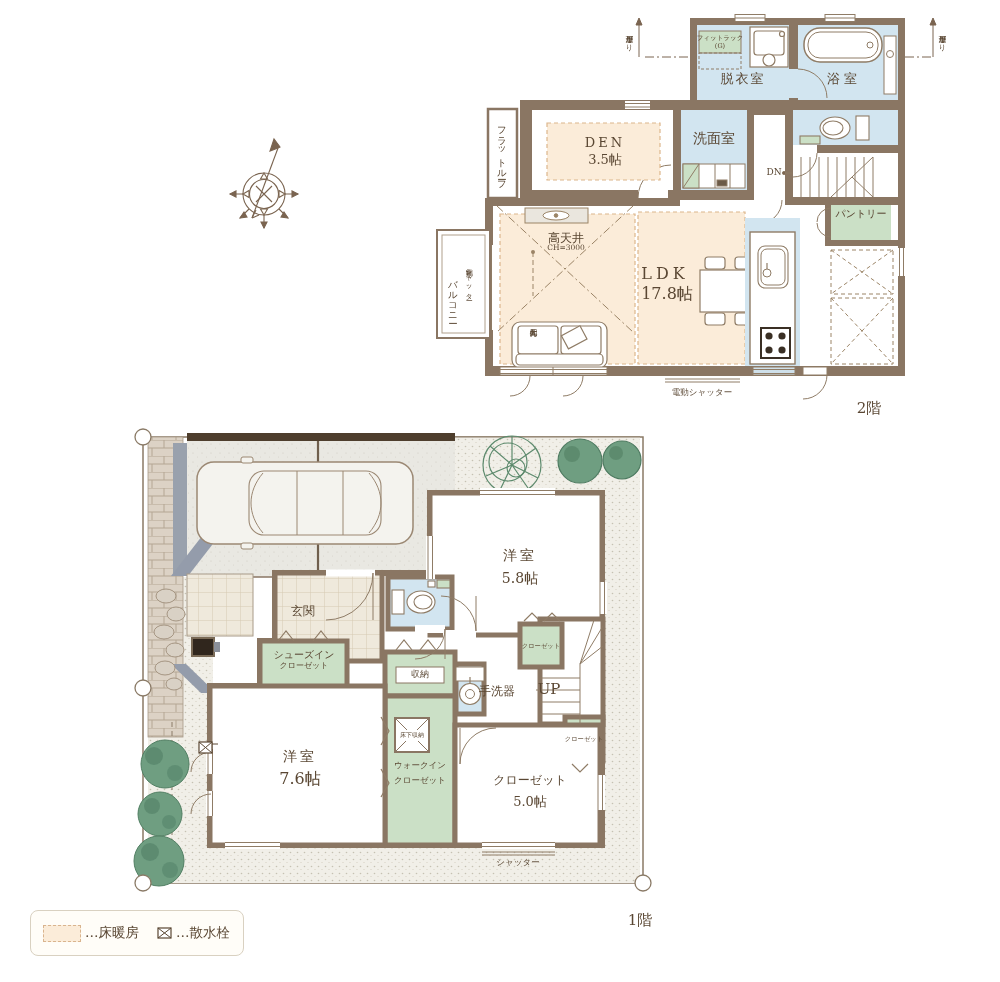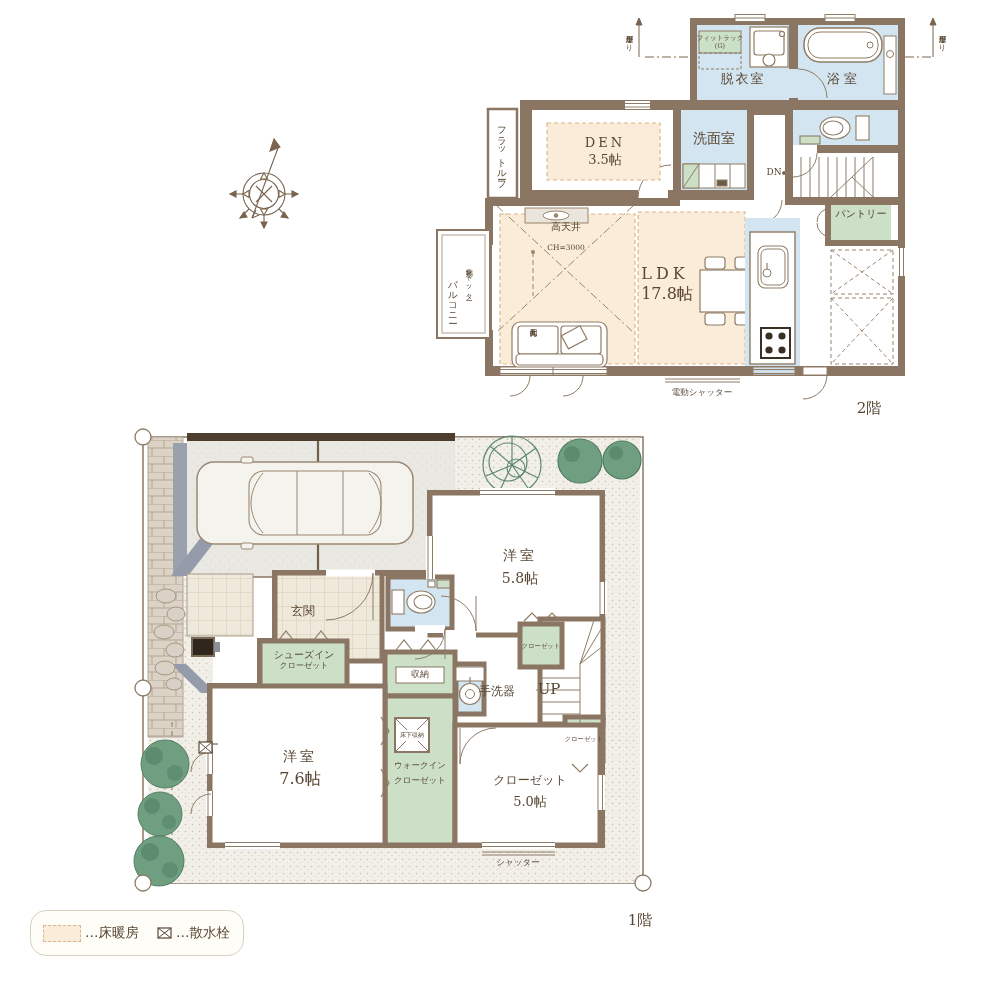--- a/index.html
+++ b/index.html
@@ -5,21 +5,21 @@
   html,body{margin:0;padding:0;background:#fff;}
   #page{position:relative;width:1000px;height:982px;background:#fff;overflow:hidden;
         font-family:"DejaVu Serif","Liberation Serif",serif;color:#5a4733;}
   .abs{position:absolute;}
   .lbl{position:absolute;transform:translate(-50%,-50%);color:#5a4733;white-space:nowrap;
        line-height:1.05;text-align:center;font-family:"DejaVu Serif","Liberation Serif",serif;}
   .v{writing-mode:vertical-rl;}
   .ls3{letter-spacing:3px;} .ls4{letter-spacing:4px;}
   svg{position:absolute;left:0;top:0;}
   #legend{position:absolute;left:30px;top:910px;width:214px;height:46px;border:1.5px solid #d9d1c1;
-          border-radius:16px;background:#fffdf8;display:flex;align-items:center;gap:4px;padding:0 12px;box-sizing:border-box;}
+          border-radius:8px;background:#fffdf8;display:flex;align-items:center;gap:4px;padding:0 12px;box-sizing:border-box;}
   #legend .swatch{display:inline-block;width:36px;height:15px;background:#fbecd9;border:1.3px dashed #d9b48e;}
   #legend .ltxt{font-size:13.5px;color:#5a4733;}
 </style>
 </head>
 <body>
 
 <div id="page">
 
   <svg class="abs" style="left:222px;top:128px" width="92" height="118" viewBox="0 0 92 118">
     <g stroke="#7a6450" stroke-width="1.1" fill="none">
@@ -208,21 +208,21 @@
     <div class="lbl" style="left:288px;top:26px;font-size:6.5px"><span>フィットラック</span></div>
     <div class="lbl" style="left:288px;top:34px;font-size:6.5px"><span>(G)</span></div>
     <div class="lbl" style="left:311px;top:67px;font-size:13px;letter-spacing:2px">脱衣室</div>
     <div class="lbl" style="left:410px;top:67px;font-size:13px">浴 室</div>
     <div class="lbl" style="left:282px;top:126px;font-size:14px">洗面室</div>
     <div class="lbl" style="left:342px;top:161px;font-size:9px">DN</div>
     <div class="lbl" style="left:429px;top:202px;font-size:10px">パントリー</div>
     <div class="lbl ls3" style="left:173px;top:131px;font-size:13px">DEN</div>
     <div class="lbl" style="left:173px;top:148px;font-size:13px">3.5帖</div>
     <div class="lbl v" style="left:70px;top:140px;font-size:9.5px">フラットルーフ</div>
-    <div class="lbl" style="left:134px;top:215px;font-size:10px">高天井</div>
+    <div class="lbl" style="left:134px;top:226px;font-size:12px">高天井</div>
     <div class="lbl" style="left:134px;top:236px;font-size:7.5px">CH=3000</div>
     <div class="lbl ls4" style="left:233px;top:262px;font-size:16px">LDK</div>
     <div class="lbl" style="left:235px;top:282px;font-size:16px">17.8帖</div>
     <div class="lbl v" style="left:21px;top:284px;font-size:9.5px">バルコニー</div>
     <div class="lbl v" style="left:36px;top:268px;font-size:7px">電動シャッター</div>
     <div class="lbl v" style="left:101px;top:311px;font-size:7.5px">勾配天井</div>
     <div class="lbl" style="left:270px;top:380px;font-size:8.5px">電動シャッター</div>
     <div class="lbl v" style="left:197px;top:27px;font-size:7.5px">母屋下がり</div>
     <div class="lbl v" style="left:510px;top:27px;font-size:7.5px">母屋下がり</div>
     <div class="lbl" style="left:437px;top:397px;font-size:15px">2階</div>

